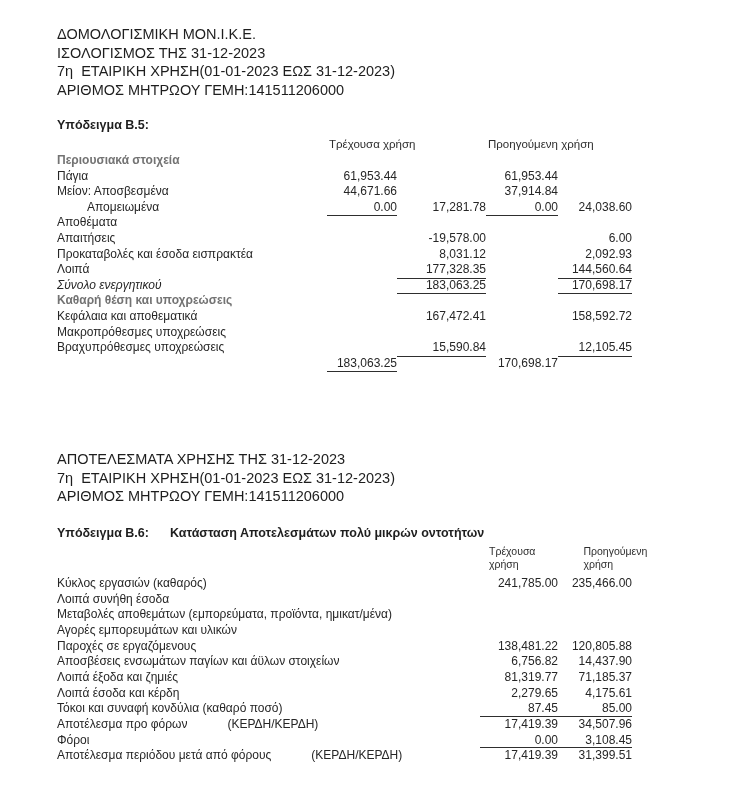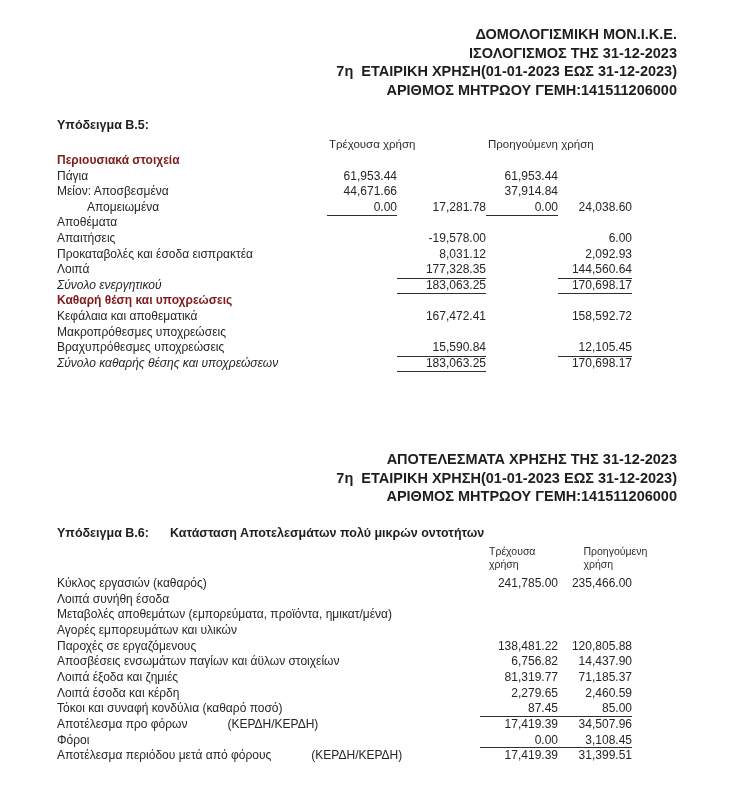--- a/index.html
+++ b/index.html
@@ -5,33 +5,33 @@
   html,body{margin:0;padding:0;background:#ffffff;}
   *{box-sizing:border-box;}
   .page{
     width:737px;height:785px;background:#ffffff;overflow:hidden;
     padding:25px 0 0 57px;
     font-family:"Liberation Sans","DejaVu Sans",sans-serif;
     color:#262626;
     -webkit-font-smoothing:antialiased;
   }
   
-  .doc-header{width:620px;text-align:right;font-weight:bold;color:#1e1e1e;}
+  .doc-header{width:620px;text-align:left;font-weight:normal;color:#1e1e1e;}
   .doc-header .hline{font-size:14.5px;line-height:18.5px;white-space:pre;}
   
   .tmpl-row{display:flex;margin-top:18px;font-size:12.5px;font-weight:bold;color:#1e1e1e;line-height:17px;}
   .tmpl-label{width:113px;flex:none;}
   
   .bs{width:575px;}
   .bs-cols{display:grid;grid-template-columns:270px 159px 146px;font-size:11.5px;color:#2e2e2e;margin-top:2px;height:16px;line-height:16px;}
   .bs-cols .ch{padding-left:2px;}
   .bs-rows{margin-top:1px;}
   .bs-row{display:grid;grid-template-columns:270px 70px 89px 72px 74px;height:15.6px;line-height:15.4px;font-size:12px;}
   .bs-row .lbl{white-space:nowrap;}
-  .bs-row .lbl.bold{font-weight:bold;color:#7f1d1d;}
+  .bs-row .lbl.bold{font-weight:bold;color:#737373;}
   .bs-row .lbl.italic{font-style:italic;}
   .bs-row .lbl.indent{padding-left:30px;}
   .cell{text-align:right;white-space:nowrap;}
   .cell.ul{border-bottom:1.5px solid #2e2e2e;}
   
   .inc{width:575px;}
   .inc-cols{display:flex;margin-top:3px;font-size:10.5px;line-height:13px;color:#2e2e2e;}
   .inc-cols .spacer{flex:1;}
   .inc-colhead{width:152px;flex:none;display:flex;gap:44px;}
   .head-cur{width:78px;padding-left:9px;}
@@ -154,21 +154,20 @@
           <span class="cell po"></span>
         </div>
         <div class="bs-row">
           <span class="lbl">Βραχυπρόθεσμες υποχρεώσεις</span>
           <span class="cell ci"></span>
           <span class="cell co ul">15,590.84</span>
           <span class="cell pi"></span>
           <span class="cell po ul">12,105.45</span>
         </div>
         <div class="bs-row">
-          <span class="lbl italic">Σύνολο καθαρής θέσης και υποχρεώσεων</span>
           <span class="cell ci"></span>
           <span class="cell co ul">183,063.25</span>
           <span class="cell pi"></span>
           <span class="cell po">170,698.17</span>
         </div>
       </div>
   </section>
 
   <div class="doc-header header2">
     <div class="hline">ΑΠΟΤΕΛΕΣΜΑΤΑ ΧΡΗΣΗΣ ΤΗΣ 31-12-2023</div>
@@ -245,21 +244,21 @@
           <span class="inc-label"><span>Λοιπά έξοδα και ζημιές</span></span>
           <span class="inc-vals">
             <span class="inc-cur">81,319.77</span>
             <span class="inc-prev">71,185.37</span>
           </span>
         </div>
         <div class="inc-row">
           <span class="inc-label"><span>Λοιπά έσοδα και κέρδη</span></span>
           <span class="inc-vals">
             <span class="inc-cur">2,279.65</span>
-            <span class="inc-prev">2,460.59</span>
+            <span class="inc-prev">4,175.61</span>
           </span>
         </div>
         <div class="inc-row">
           <span class="inc-label"><span>Τόκοι και συναφή κονδύλια (καθαρό ποσό)</span></span>
           <span class="inc-vals ul">
             <span class="inc-cur">87.45</span>
             <span class="inc-prev">85.00</span>
           </span>
         </div>
         <div class="inc-row">

